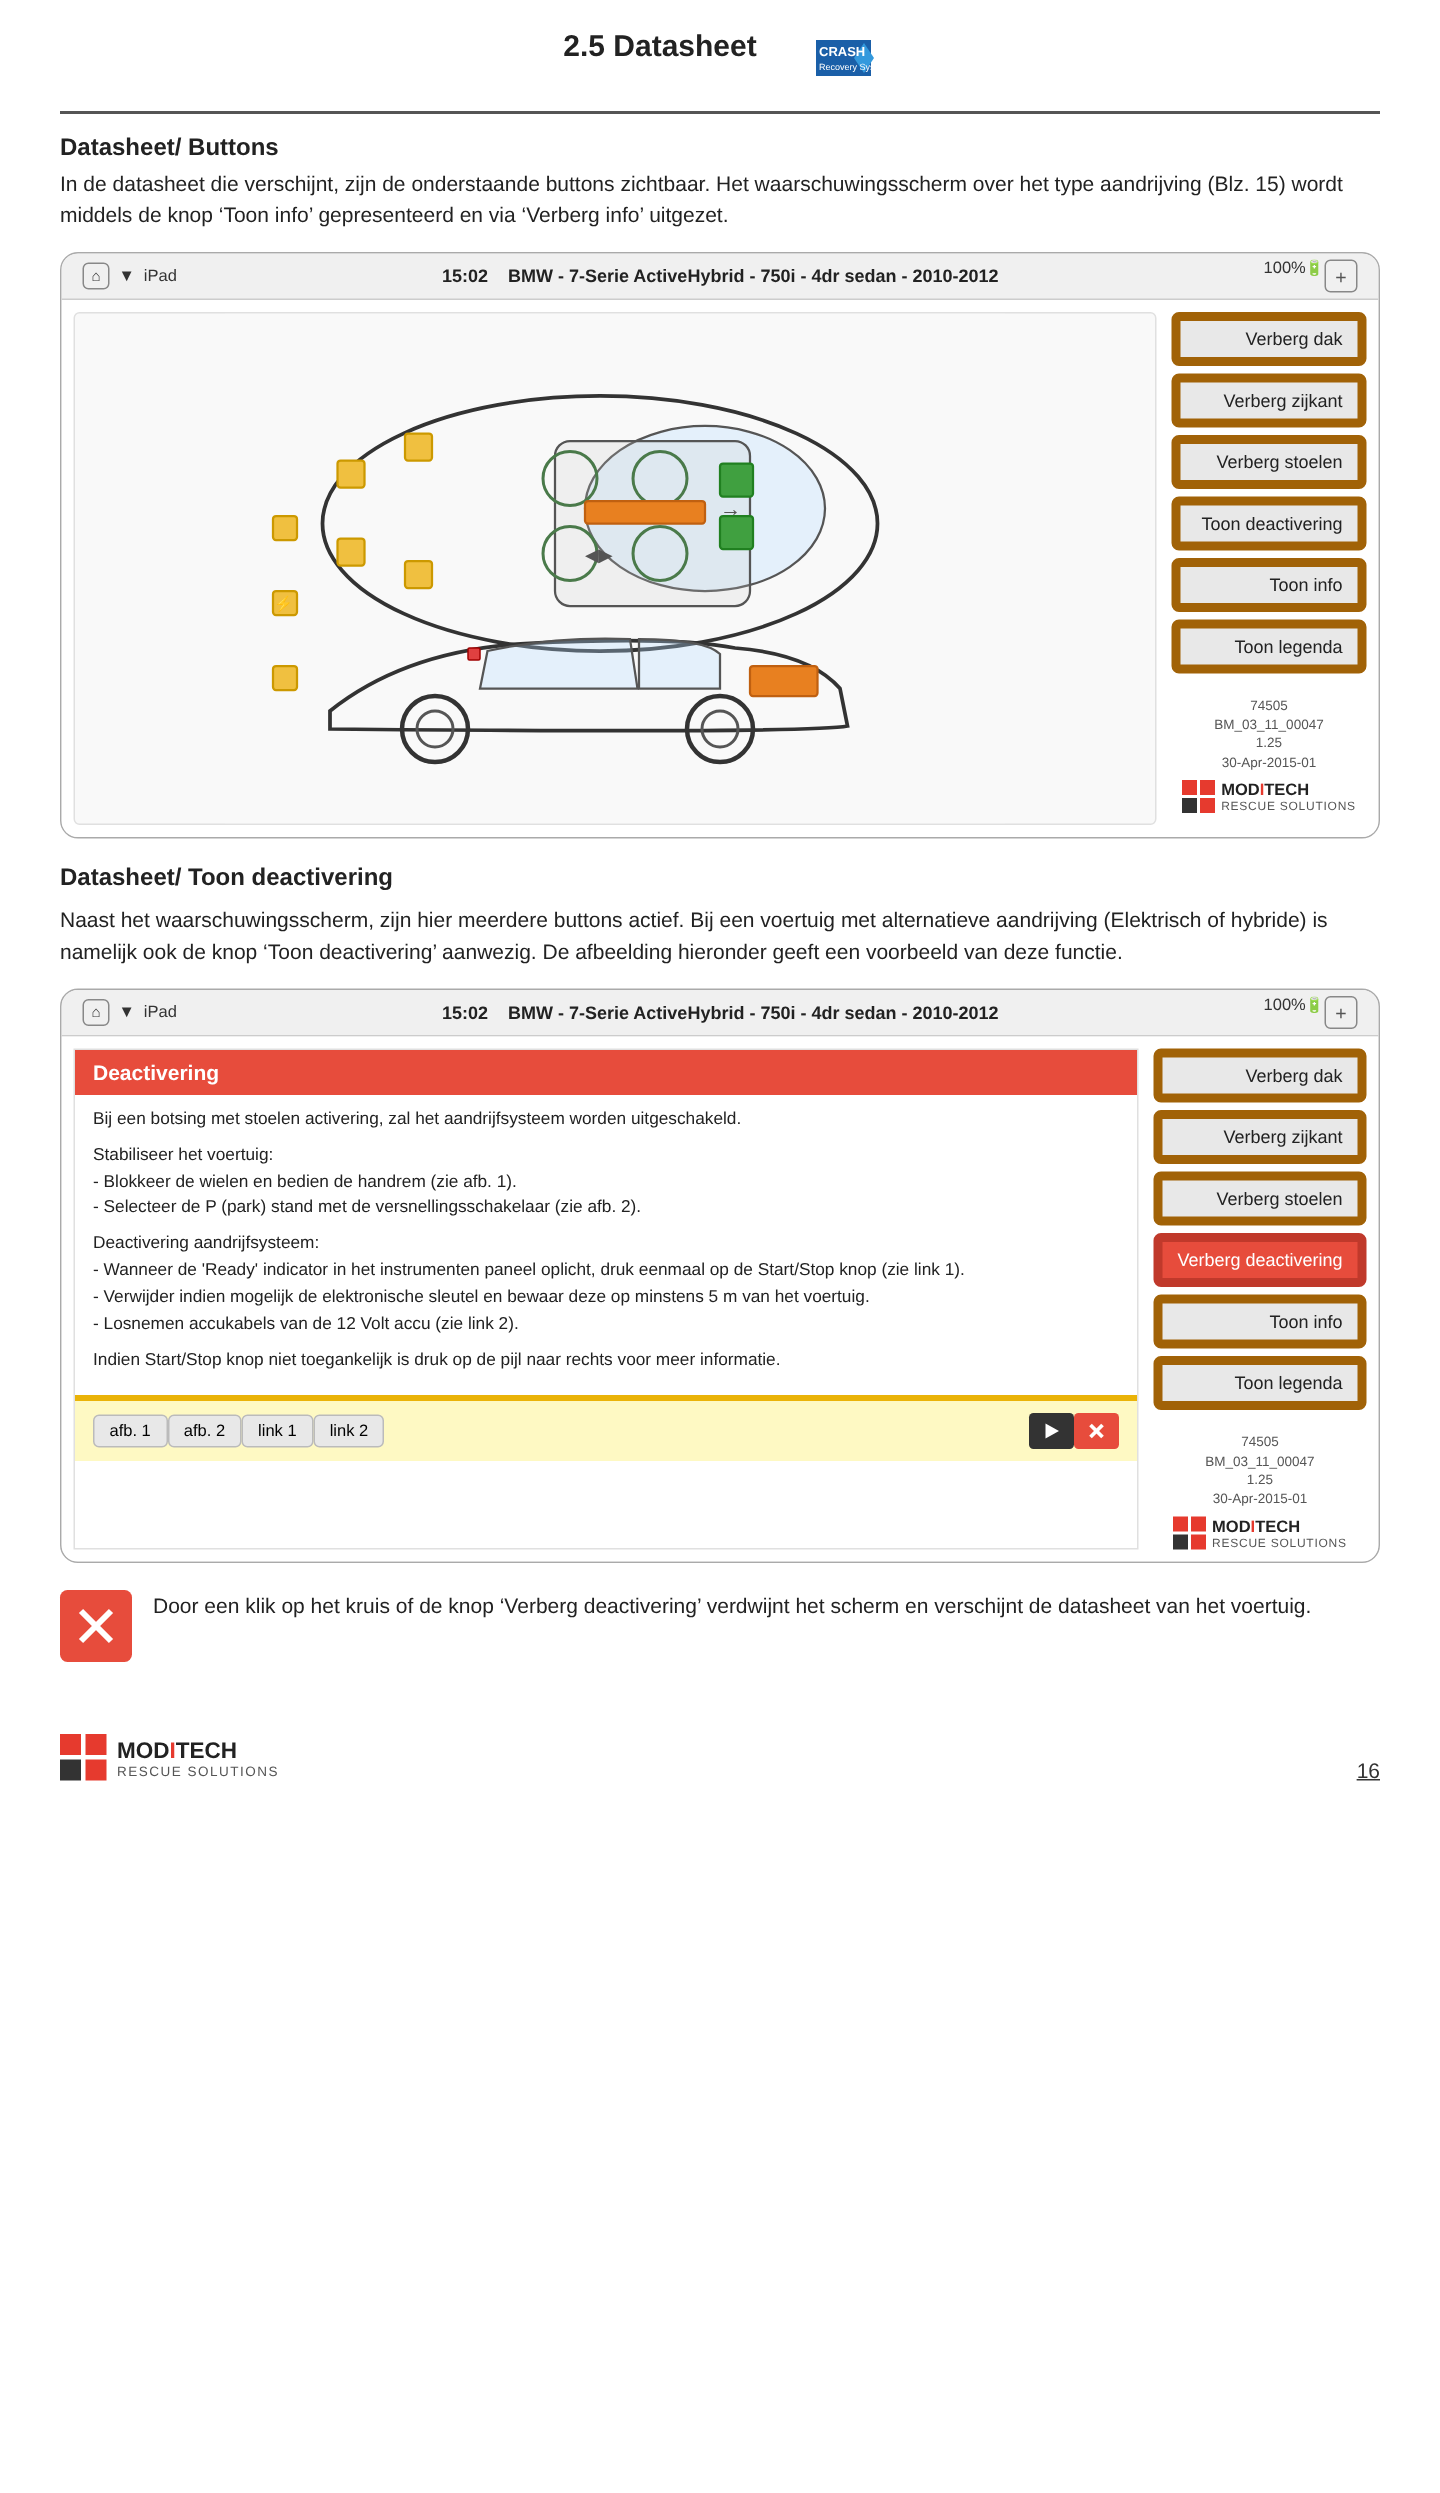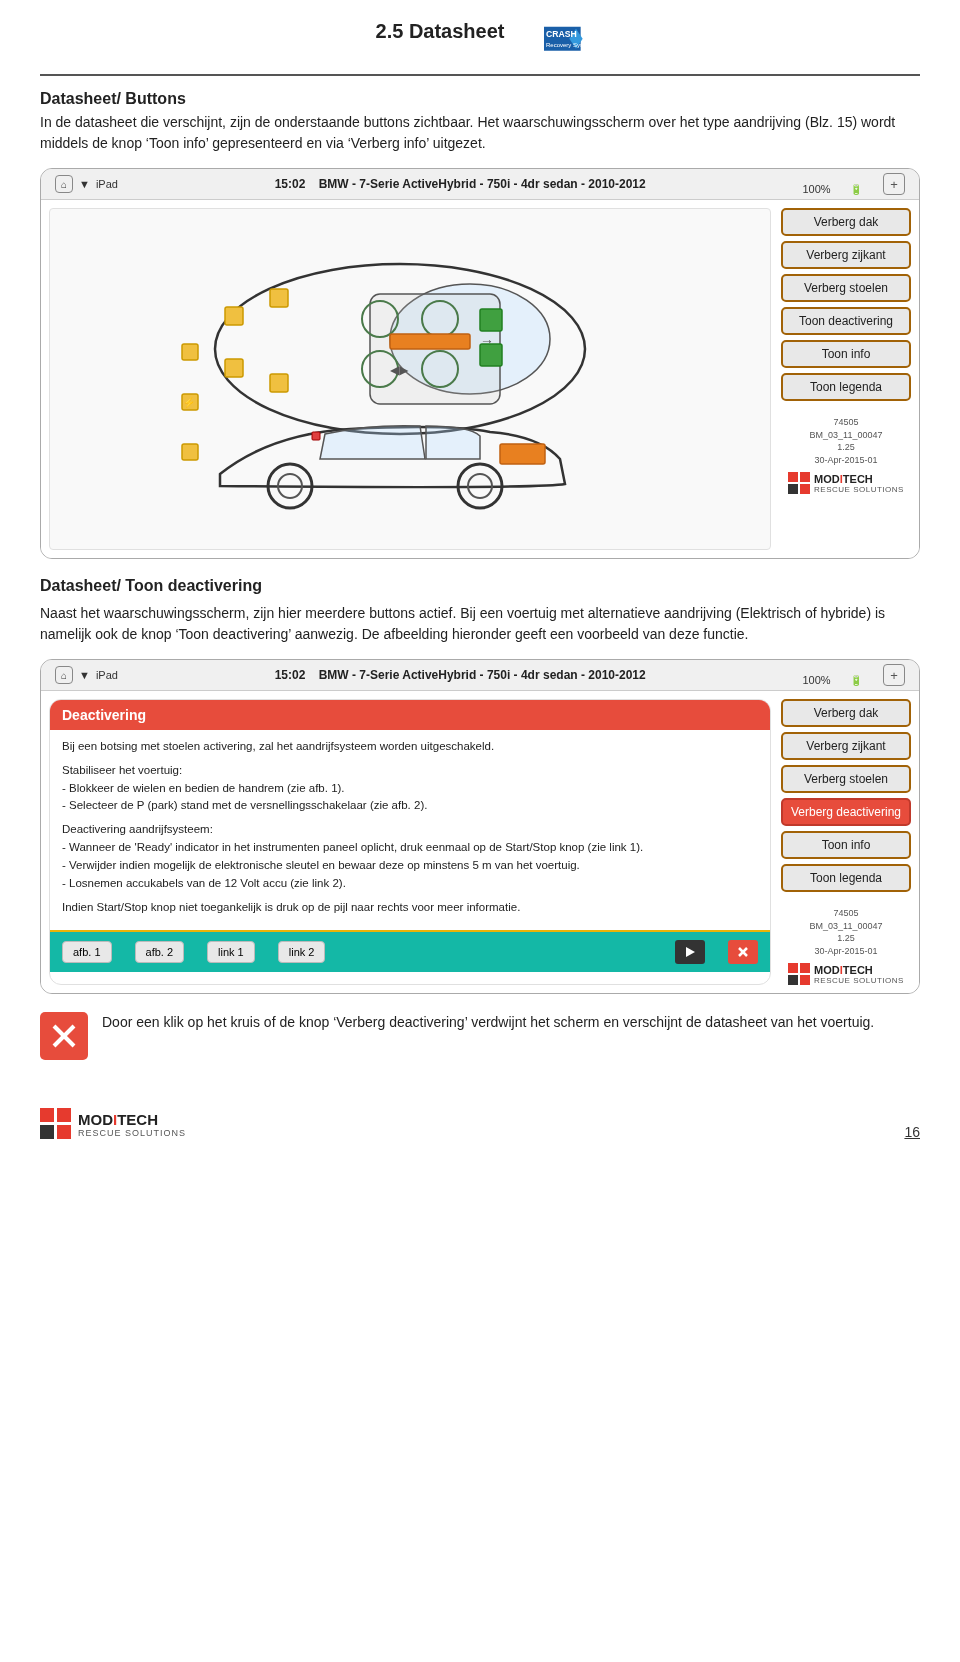--- a/index.html
+++ b/index.html
@@ -76,21 +76,21 @@
     }
     .ipad-statusbar .left-status {
       display: flex; align-items: center; gap: 6px;
     }
     .ipad-statusbar .center-status {
       font-size: 12px;
       font-weight: bold;
       color: #222;
     }
     .ipad-statusbar .right-status {
-      display: flex; align-items: flex-end; gap: 20px;
+      display: flex; align-items: flex-start; gap: 0;
       font-size: 11px;
     }
     .ipad-content {
       display: flex;
       flex-direction: row;
       padding: 8px;
       gap: 10px;
       background: #fff;
     }
     .car-diagram {
@@ -108,25 +108,25 @@
 
     
     .btn-panel {
       display: flex;
       flex-direction: column;
       gap: 5px;
       min-width: 130px;
     }
     .panel-btn {
       background: #e8e8e8;
-      border: 2px solid #a16207;
+      border: 6px solid #a16207;
       border-radius: 5px;
-      padding: 5px 0;
+      padding: 5px 10px;
       font-size: 12px;
-      text-align: center;
+      text-align: right;
       color: #222;
       cursor: pointer;
     }
     .panel-btn.active-red {
       background: #e74c3c;
       color: #fff;
       border-color: #c0392b;
     }
 
     
@@ -154,45 +154,45 @@
     .ipad-content2 {
       display: flex;
       flex-direction: row;
       padding: 8px;
       gap: 10px;
       background: #fff;
     }
     .deact-panel {
       flex: 1;
       border: 1px solid #e0e0e0;
-      border-radius: 12px;
+      border-radius: 0;
       overflow: hidden;
     }
     .deact-header {
       background: #e74c3c;
       color: #fff;
       font-size: 14px;
       font-weight: bold;
       padding: 7px 12px;
     }
     .deact-body {
       padding: 8px 12px;
       font-size: 11.5px;
       line-height: 1.55;
       color: #222;
       background: #fff;
     }
     .deact-body p { margin-bottom: 6px; }
     .deact-footer {
       padding: 8px 12px;
       display: flex;
-      gap: 23px;
-      align-items: center;
-      border-top: 2px solid #eab308;
-      background: #14b8a6;
+      gap: 0;
+      align-items: center;
+      border-top: 4px solid #eab308;
+      background: #fef9c3;
     }
     .deact-footer-btn {
       background: #e8e8e8;
       border: 1px solid #bbb;
       border-radius: 4px;
       padding: 4px 10px;
       font-size: 11px;
       cursor: pointer;
     }
     .deact-footer-play {

